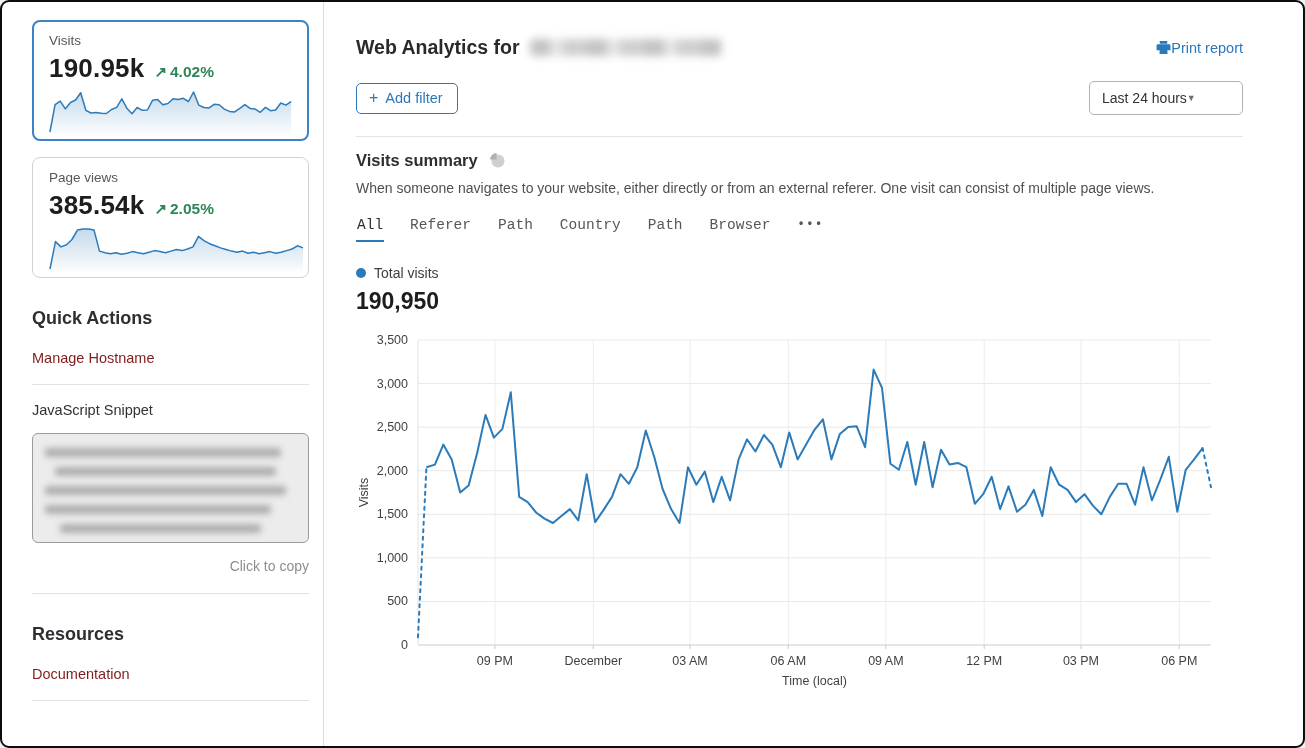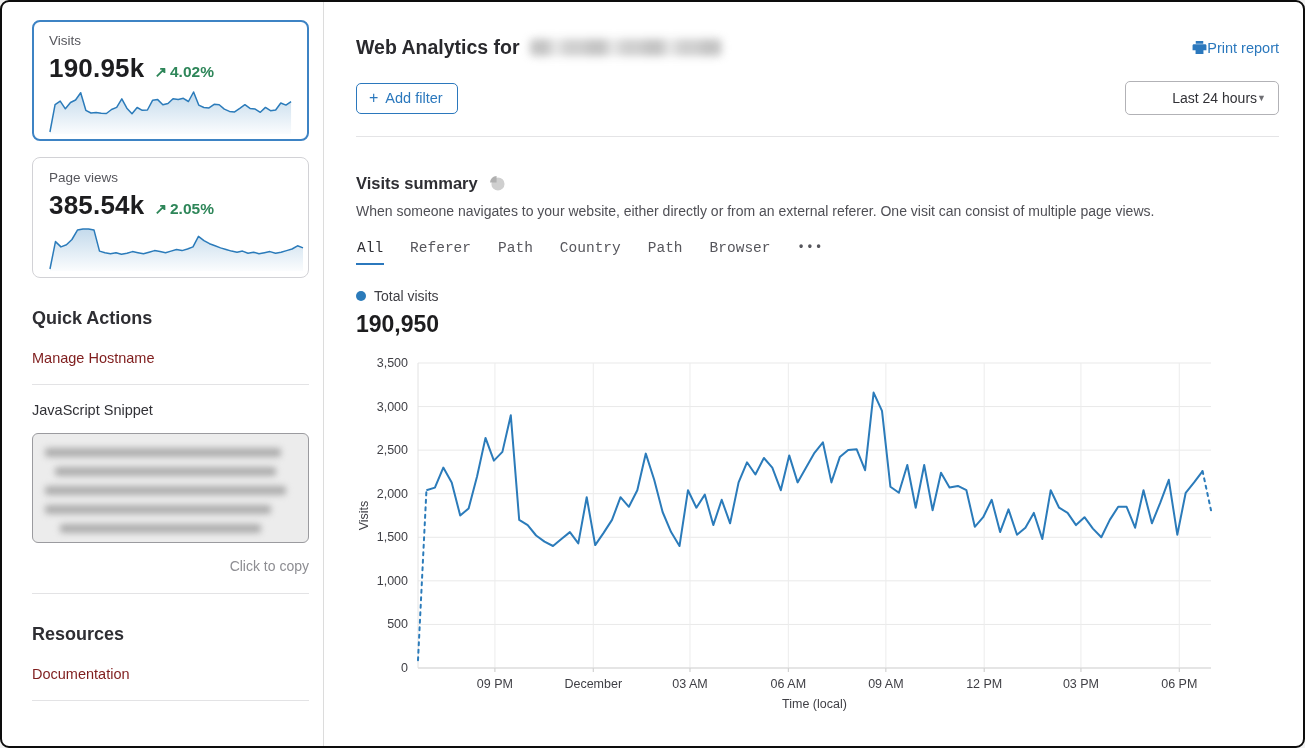--- a/index.html
+++ b/index.html
@@ -26,44 +26,44 @@
   .side-link { font-size:14.5px; color:#7f1d1d; text-decoration:none; display:inline-block; cursor:pointer; }
   .side-hr { border:none; border-top:1px solid #e3e3e5; margin:17px 0; }
   .snippet-label { font-size:14.5px; color:#313136; }
   .snippet-box {
     margin-top:15px; height:110px; background:#ececec; border:1px solid #9b9b9f;
     border-radius:6px; padding:14px 12px; cursor:pointer; overflow:hidden;
   }
   .blur-line { height:9px; border-radius:3px; background:#adadad; filter:blur(3px); margin-bottom:10px; }
   .copy-hint { margin-top:15px; font-size:14px; color:#8d8d92;text-align:right; }
   
-  .main { flex:1; padding:34px 24px 0 32px; }
+  .main { flex:1; padding:34px 60px 0 32px; }
   .hdr-row { display:flex; justify-content:space-between; align-items:center; }
   .page-title { font-size:19.5px; font-weight:bold; color:#2a2a2e; display:flex; align-items:center; }
   .redacted-domain {
     display:inline-block; width:192px; height:17px; margin-left:10px; border-radius:4px;
     background:repeating-linear-gradient(90deg,#b5b5b5 0 20px,#dedede 20px 33px,#c3c3c3 33px 57px);
     filter:blur(4px); opacity:.8;
   }
   .print-link { display:flex; align-items:center; color:#2b78bd; font-size:14.5px; cursor:pointer; }
   .ctrl-row { display:flex; justify-content:space-between; align-items:center; margin-top:22px; }
   .add-filter-btn {
     display:flex; align-items:center; gap:7px; background:#fff; border:1px solid #2b78bd;
     color:#2b78bd; border-radius:5px; padding:6px 14px 7px 12px; font-size:14.5px;
     font-family:inherit; cursor:pointer;
   }
   .add-filter-btn .plus { font-size:16px; line-height:1; }
   .select-box {
-    display:flex; justify-content:flex-end; align-items:center; width:154px;
+    display:flex; justify-content:flex-start; align-items:center; width:154px;
     border:1px solid #b2b2b6; border-radius:5px; padding:8px 12px; font-size:14px;
     color:#313136; background:#fff; cursor:pointer;margin-left:24px;
   }
   .caret { font-size:9px; color:#6e6e73; }
   .main-hr { border:none; border-top:1px solid #e4e4e6; margin-top:21px; }
-  .sum-title-row { display:flex; align-items:center; gap:12px; margin-top:37px; }
+  .sum-title-row { display:flex; align-items:center; gap:12px; margin-top:14px; }
   .sum-title { font-size:16.5px; font-weight:bold; color:#2e2e33; }
   .sum-desc { margin-top:10px; font-size:14px; color:#4f4f55; }
   .tabs { display:flex; gap:25px; margin-top:21px; align-items:center;font-family:Liberation Mono, monospace; }
   .tab {
     background:none; border:none; font-family:inherit; font-size:14.5px; color:#56565c;
     padding:0 1px 9px 1px; cursor:pointer;
   }
   .tab.active { color:#2e2e33; box-shadow:inset 0 -2px 0 #2b78bd; }
   .tab.overflow { font-size:12px; letter-spacing:1.5px; font-weight:bold; padding-bottom:11px; }
   .legend-row { display:flex; align-items:center; gap:8px; margin-top:23px; }

